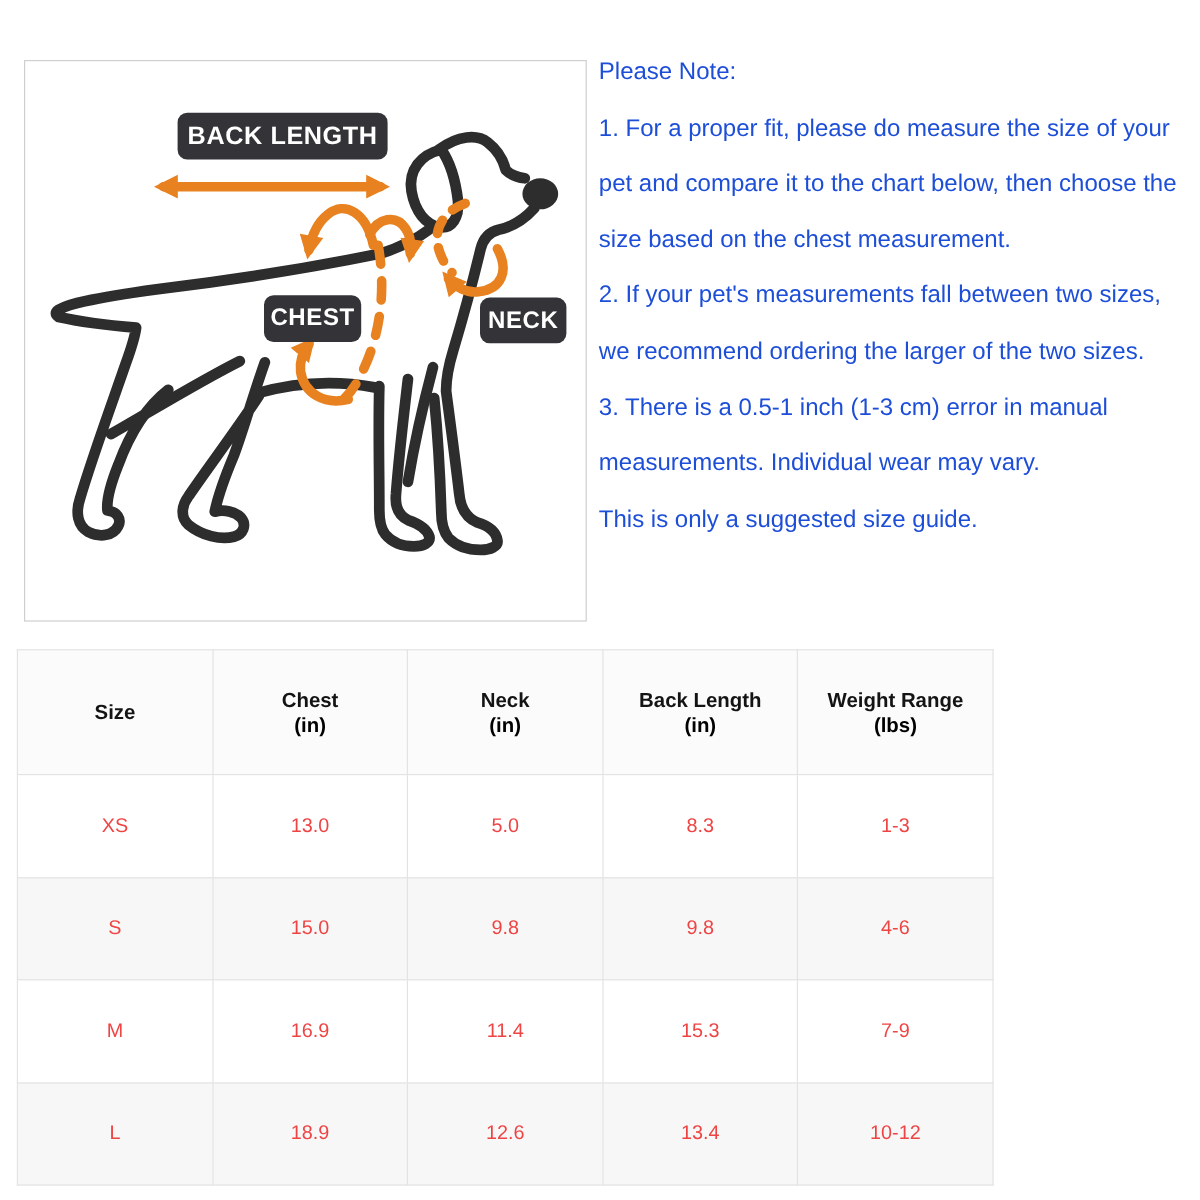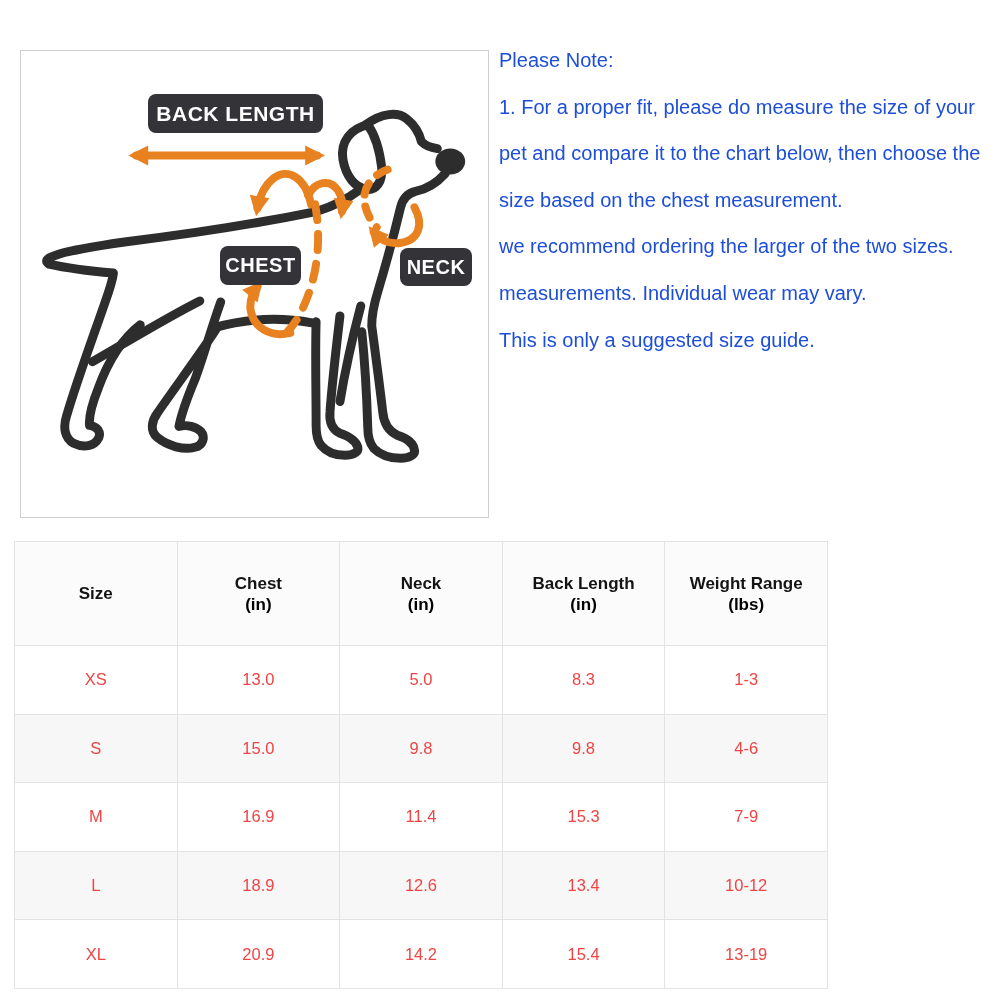--- a/index.html
+++ b/index.html
@@ -82,21 +82,23 @@
     <div class="measure-label lbl-back">BACK LENGTH</div>
     <div class="measure-label lbl-chest">CHEST</div>
     <div class="measure-label lbl-neck">NECK</div>
   </div>
 
   <div class="notes">
       <div class="note-line">Please Note:</div>
       <div class="note-line">1. For a proper fit, please do measure the size of your</div>
       <div class="note-line">pet and compare it to the chart below, then choose the</div>
       <div class="note-line">size based on the chest measurement.</div>
+      <div class="note-line">2. If your pet's measurements fall between two sizes,</div>
       <div class="note-line">we recommend ordering the larger of the two sizes.</div>
+      <div class="note-line">3. There is a 0.5-1 inch (1-3 cm) error in manual</div>
       <div class="note-line">measurements. Individual wear may vary.</div>
       <div class="note-line">This is only a suggested size guide.</div>
     </div>
 
   <div class="table-wrap">
     <table class="size-table">
       <thead>
           <tr>
             <th>
               <div class="h1">Size</div>
@@ -141,24 +143,17 @@
             <td>15.3</td>
             <td>7-9</td>
           </tr>
           <tr>
             <td>L</td>
             <td>18.9</td>
             <td>12.6</td>
             <td>13.4</td>
             <td>10-12</td>
           </tr>
-          <tr>
-            <td>XL</td>
-            <td>20.9</td>
-            <td>14.2</td>
-            <td>15.4</td>
-            <td>13-19</td>
-          </tr>
         </tbody>
     </table>
   </div>
 
 </div>
 
 </body></html>

